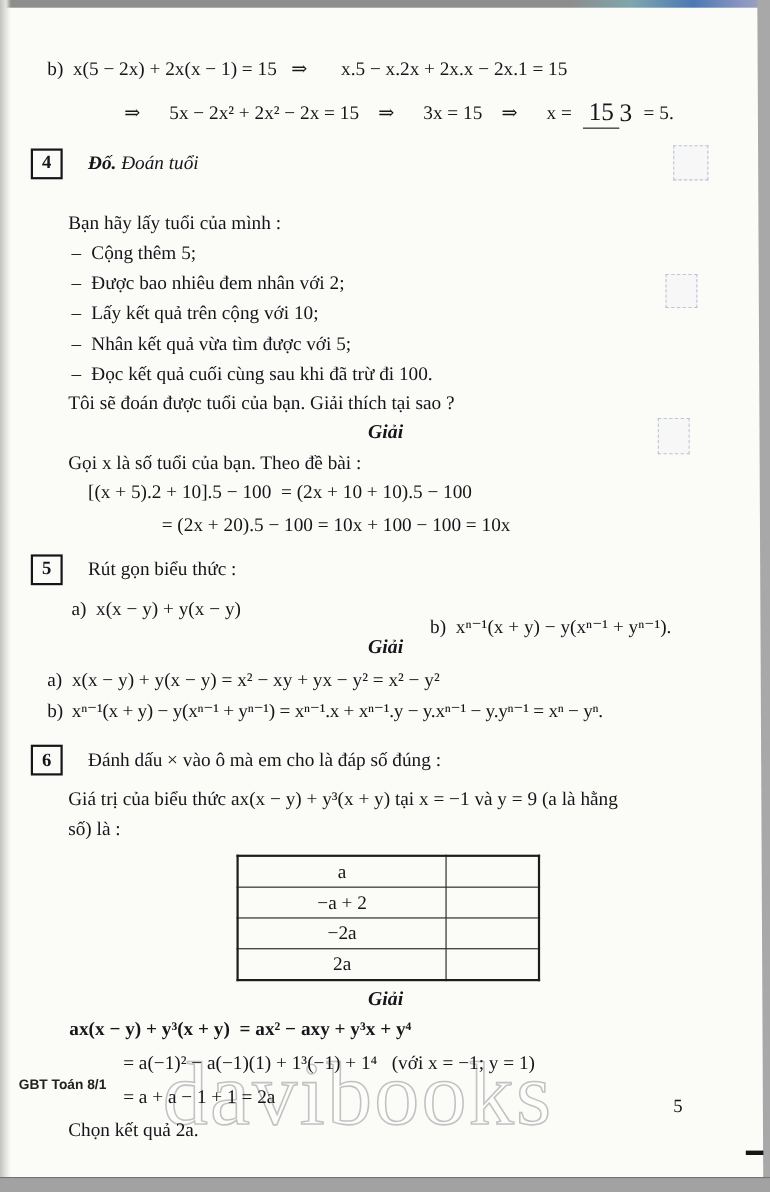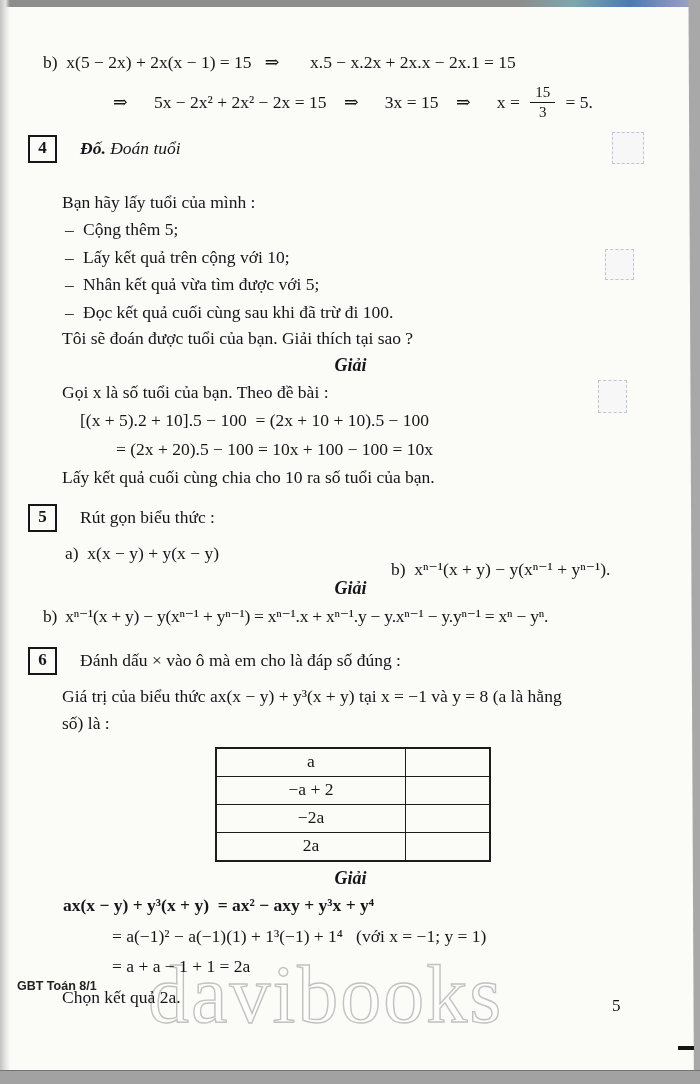--- a/index.html
+++ b/index.html
@@ -25,38 +25,38 @@
   .wm2{position:absolute;left:262px;top:1084px;z-index:1;font-size:37px;letter-spacing:2px;
        font-family:"Liberation Sans","DejaVu Sans",sans-serif;color:rgba(255,255,255,0.55);
        -webkit-text-stroke:1.2px #c6c6c6;white-space:nowrap;}
 
   .content{position:relative;z-index:2;padding:51px 27px 0 28px;font-size:17.5px;line-height:1.35;}
   .pre{white-space:pre-wrap;}
   .mline{white-space:pre-wrap;}
 
   .intro-l1{margin-left:15px;}
   .intro-l2{margin-left:85px;margin-top:2px;height:52px;display:flex;align-items:center;text-align:center;}
-  .frac{display:inline-flex;flex-direction:column;align-items:center;line-height:1.12;margin:0 6px;font-size:15px;}
+  .frac{display:inline-flex;flex-direction:row;align-items:center;line-height:1.12;margin:0 6px;font-size:23px;}
   .frac .num{border-bottom:1.7px solid #15151a;padding:0 5px 1px;}
   .frac .den{padding-top:1px;}
 
   .phead{display:flex;align-items:center;}
   .numbox{width:25px;height:24px;border:2px solid #15151a;display:flex;align-items:center;justify-content:center;
           font-weight:bold;font-size:17px;flex:0 0 auto;}
   .ptitle{margin-left:23px;}
   .bi{font-style:italic;font-weight:bold;}
   .it{font-style:italic;}
 
   .body-ind{margin-left:34px;}
   .step{margin-left:37px;line-height:27.5px;}
   .step .dash{display:inline-block;width:18px;}
   .giai{text-align:center;font-weight:bold;font-style:italic;font-size:18px;}
 
   .p4-eq1{margin-left:52px;margin-top:4px;}
-  .p4-eq2{margin-left:88px;margin-top:6px;}
+  .p4-eq2{margin-left:119px;margin-top:6px;}
 
   .parts{position:relative;margin-top:10px;height:26px;}
   .part-a{position:absolute;left:37px;top:0;}
   .part-b{position:absolute;left:363px;top:16px;}
   .sol-line{margin-left:15px;margin-top:5px;}
   .tight{letter-spacing:-0.25px;}
 
   .p6-statement{margin-left:34px;margin-top:8px;width:590px;line-height:27px;}
   table.opts{border-collapse:collapse;margin:10px 0 0 187px;}
   table.opts td{border:1.4px solid #1c1c1c;height:27px;text-align:center;font-size:17.5px;padding:0;}
@@ -100,47 +100,48 @@
       </span>
       <span class="pre"> = 5.</span>
     </div>
 
     <div class="phead" style="margin-top:6px;">
       <span class="numbox">4</span>
       <span class="ptitle"><span class="bi">Đố.</span><span class="it"> Đoán tuổi</span></span>
     </div>
     <div class="body-ind" style="margin-top:28px;">Bạn hãy lấy tuổi của mình :</div>
     <div class="step" style="margin-top:2px;"><span class="dash">–</span><span>Cộng thêm 5;</span></div>
+    <div class="step"><span class="dash">–</span><span>Được bao nhiêu đem nhân với 2;</span></div>
     <div class="step"><span class="dash">–</span><span>Lấy kết quả trên cộng với 10;</span></div>
     <div class="step"><span class="dash">–</span><span>Nhân kết quả vừa tìm được với 5;</span></div>
     <div class="step"><span class="dash">–</span><span>Đọc kết quả cuối cùng sau khi đã trừ đi 100.</span></div>
     <div class="body-ind" style="margin-top:1px;">Tôi sẽ đoán được tuổi của bạn. Giải thích tại sao ?</div>
     <div class="giai" style="margin-top:2px;">Giải</div>
     <div class="body-ind" style="margin-top:4px;">Gọi x là số tuổi của bạn. Theo đề bài :</div>
     <div class="p4-eq1 mline">[(x + 5).2 + 10].5 − 100  = (2x + 10 + 10).5 − 100</div>
     <div class="p4-eq2 mline">= (2x + 20).5 − 100 = 10x + 100 − 100 = 10x</div>
-    <div class="body-ind" style="margin-top:4px;">Lấy kết quả cuối cùng chia cho 10 ra số tuổi của bạn.</div>
 
     <div class="phead" style="margin-top:14px;">
       <span class="numbox">5</span>
       <span class="ptitle">Rút gọn biểu thức :</span>
     </div>
     <div class="parts">
       <span class="part-a mline">a)  x(x − y) + y(x − y)</span>
       <span class="part-b mline">b)  xⁿ⁻¹(x + y) − y(xⁿ⁻¹ + yⁿ⁻¹).</span>
     </div>
     <div class="giai" style="margin-top:8px;">Giải</div>
+    <div class="sol-line mline" style="margin-top:7px;">a)  x(x − y) + y(x − y) = x² − xy + yx − y² = x² − y²</div>
     <div class="sol-line mline tight">b)  xⁿ⁻¹(x + y) − y(xⁿ⁻¹ + yⁿ⁻¹) = xⁿ⁻¹.x + xⁿ⁻¹.y − y.xⁿ⁻¹ − y.yⁿ⁻¹ = xⁿ − yⁿ.</div>
 
     <div class="phead" style="margin-top:18px;">
       <span class="numbox">6</span>
       <span class="ptitle">Đánh dấu × vào ô mà em cho là đáp số đúng :</span>
     </div>
     <div class="p6-statement">
-      <span>Giá trị của biểu thức ax(x − y) + y³(x + y) tại x = −1 và y = 8 (a là hằng</span><br>
+      <span>Giá trị của biểu thức ax(x − y) + y³(x + y) tại x = −1 và y = 9 (a là hằng</span><br>
       <span>số) là :</span>
     </div>
     <table class="opts">
       <tbody>
         <tr>
             <td class="c1">a</td>
             <td class="c2"></td>
           </tr>
         <tr>
             <td class="c1">−a + 2</td>

